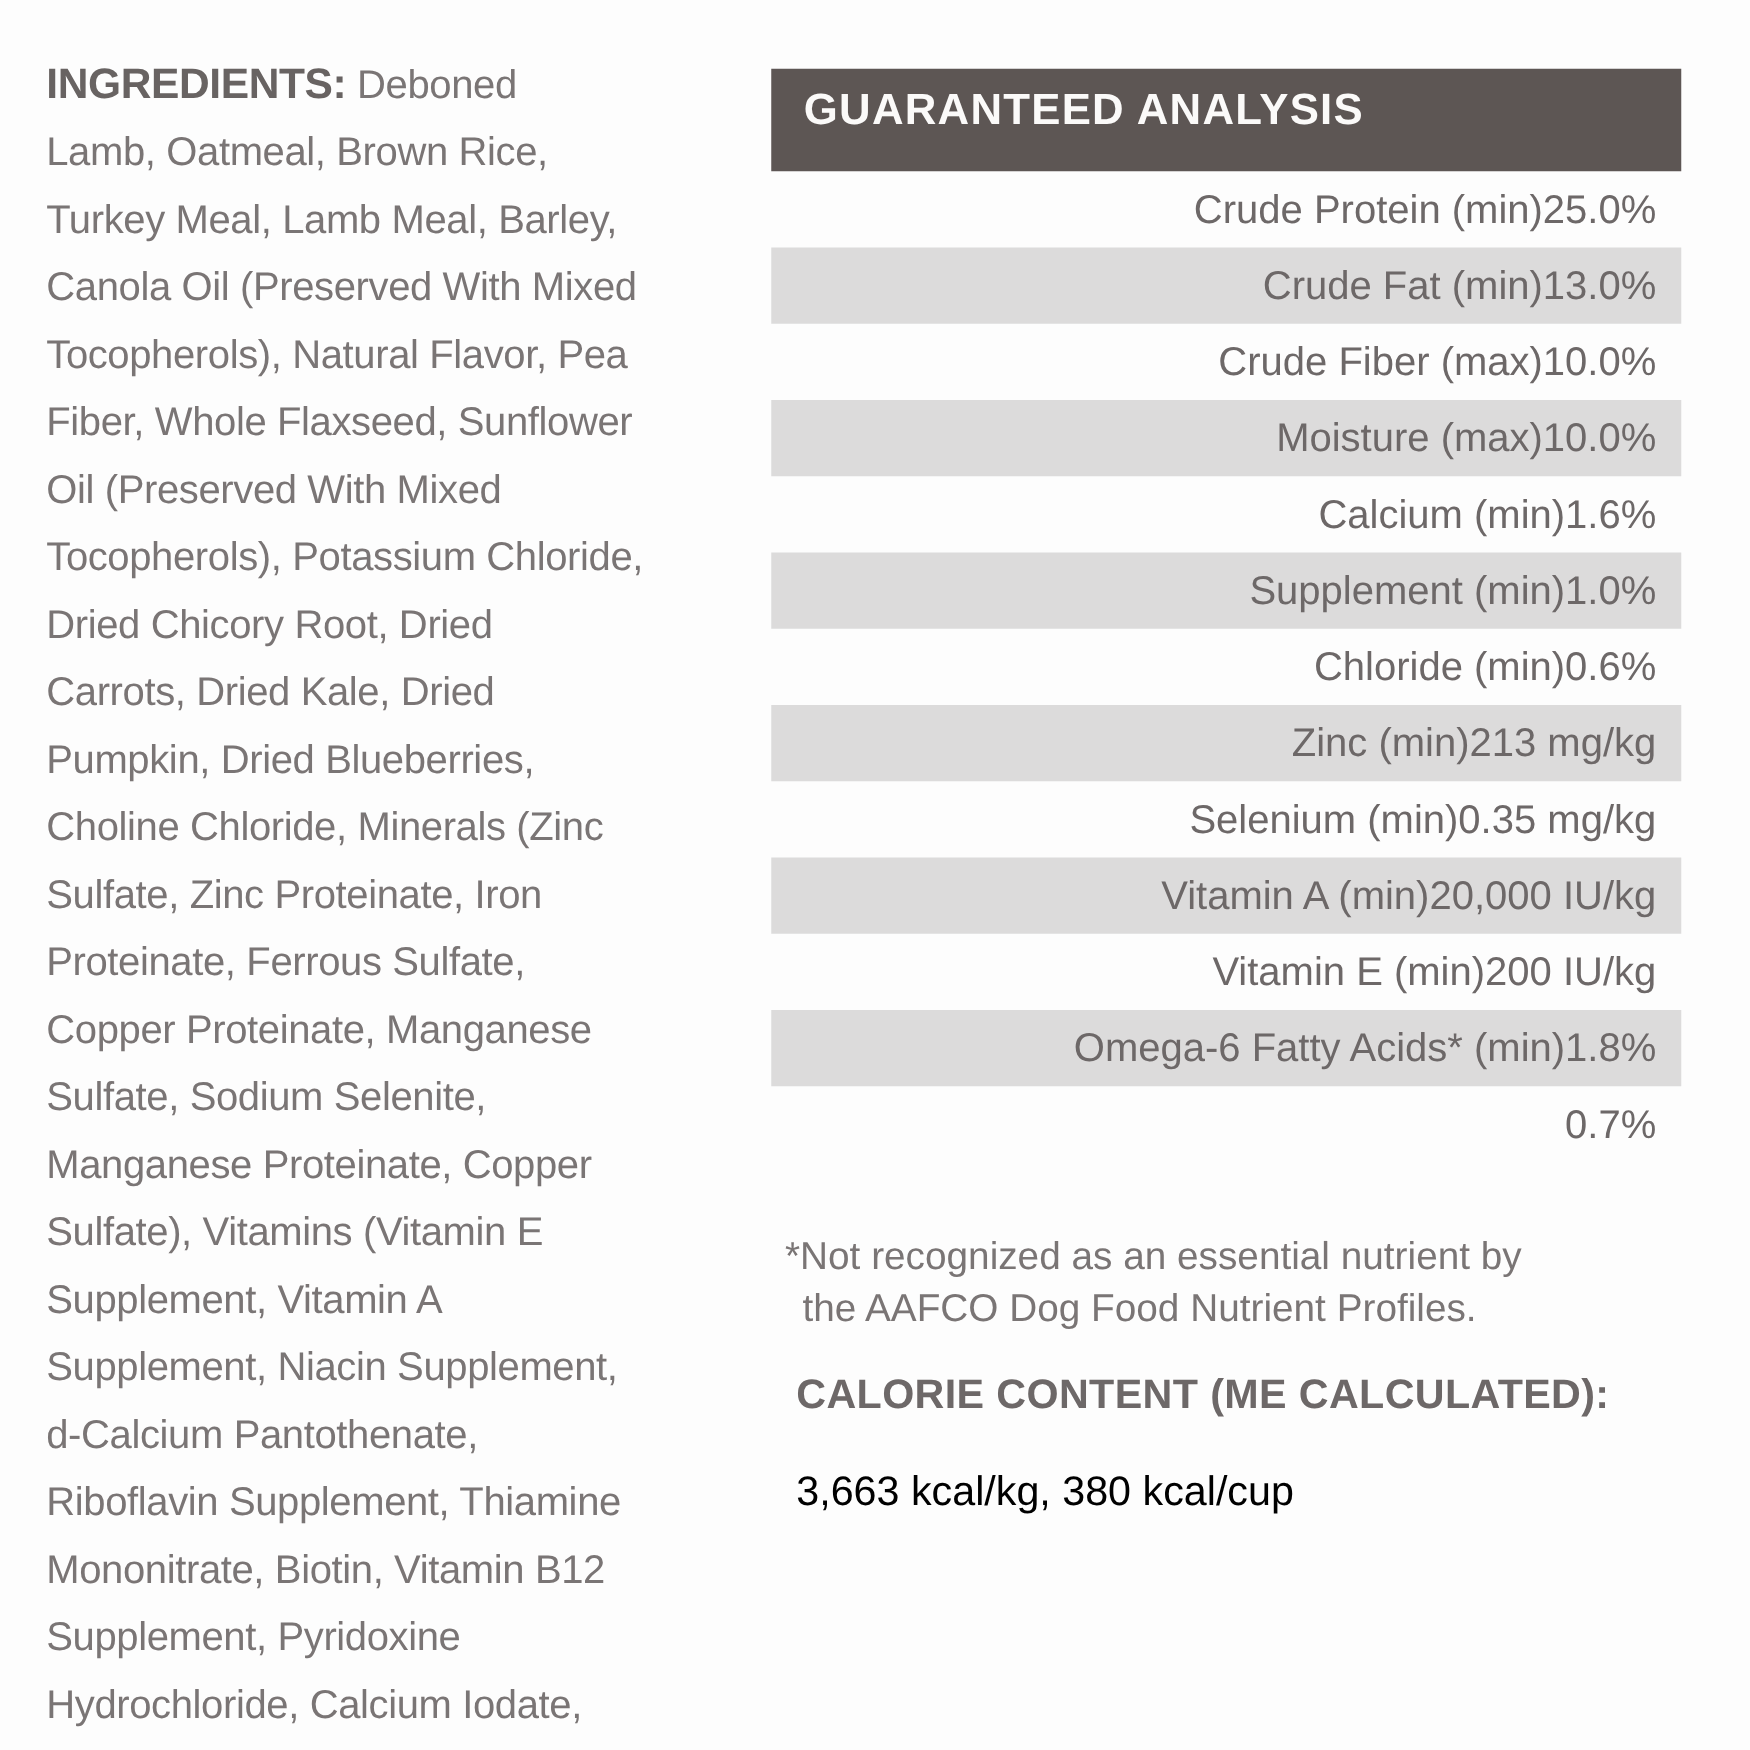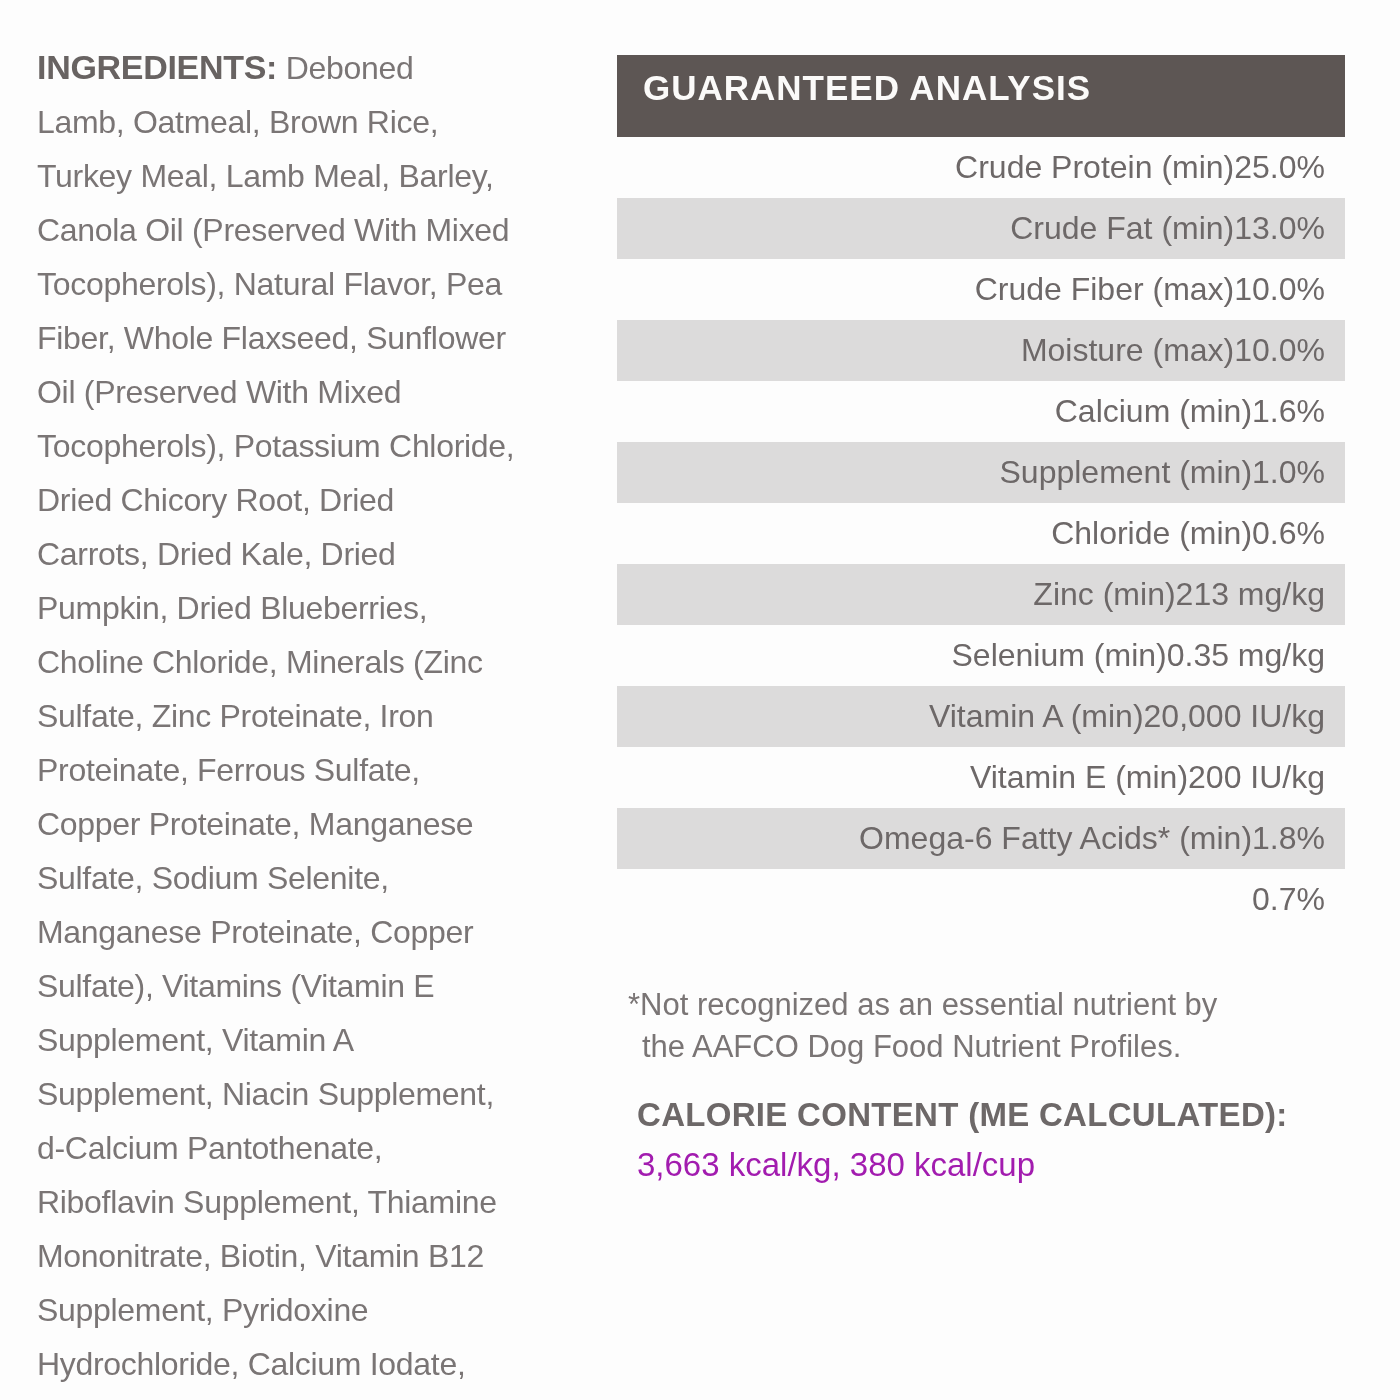--- a/index.html
+++ b/index.html
@@ -88,23 +88,23 @@
     top: 1096px;
     width: 720px;
   }
   .cal-title {
     font-weight: 700;
     font-size: 33px;
     letter-spacing: 0.3px;
     color: #6d6868;
   }
   .cal-value {
-    margin-top: 12px;
+    margin-top: 40px;
     font-size: 33px;
-    color: #a21caf;
+    color: #000000;
   }
 </style>
 </head>
 <body>
 
 <div class="ingredients">
   <span class="ing-label">INGREDIENTS:</span>
   <span class="pre-lines">Deboned
 Lamb, Oatmeal, Brown Rice,
 Turkey Meal, Lamb Meal, Barley,

